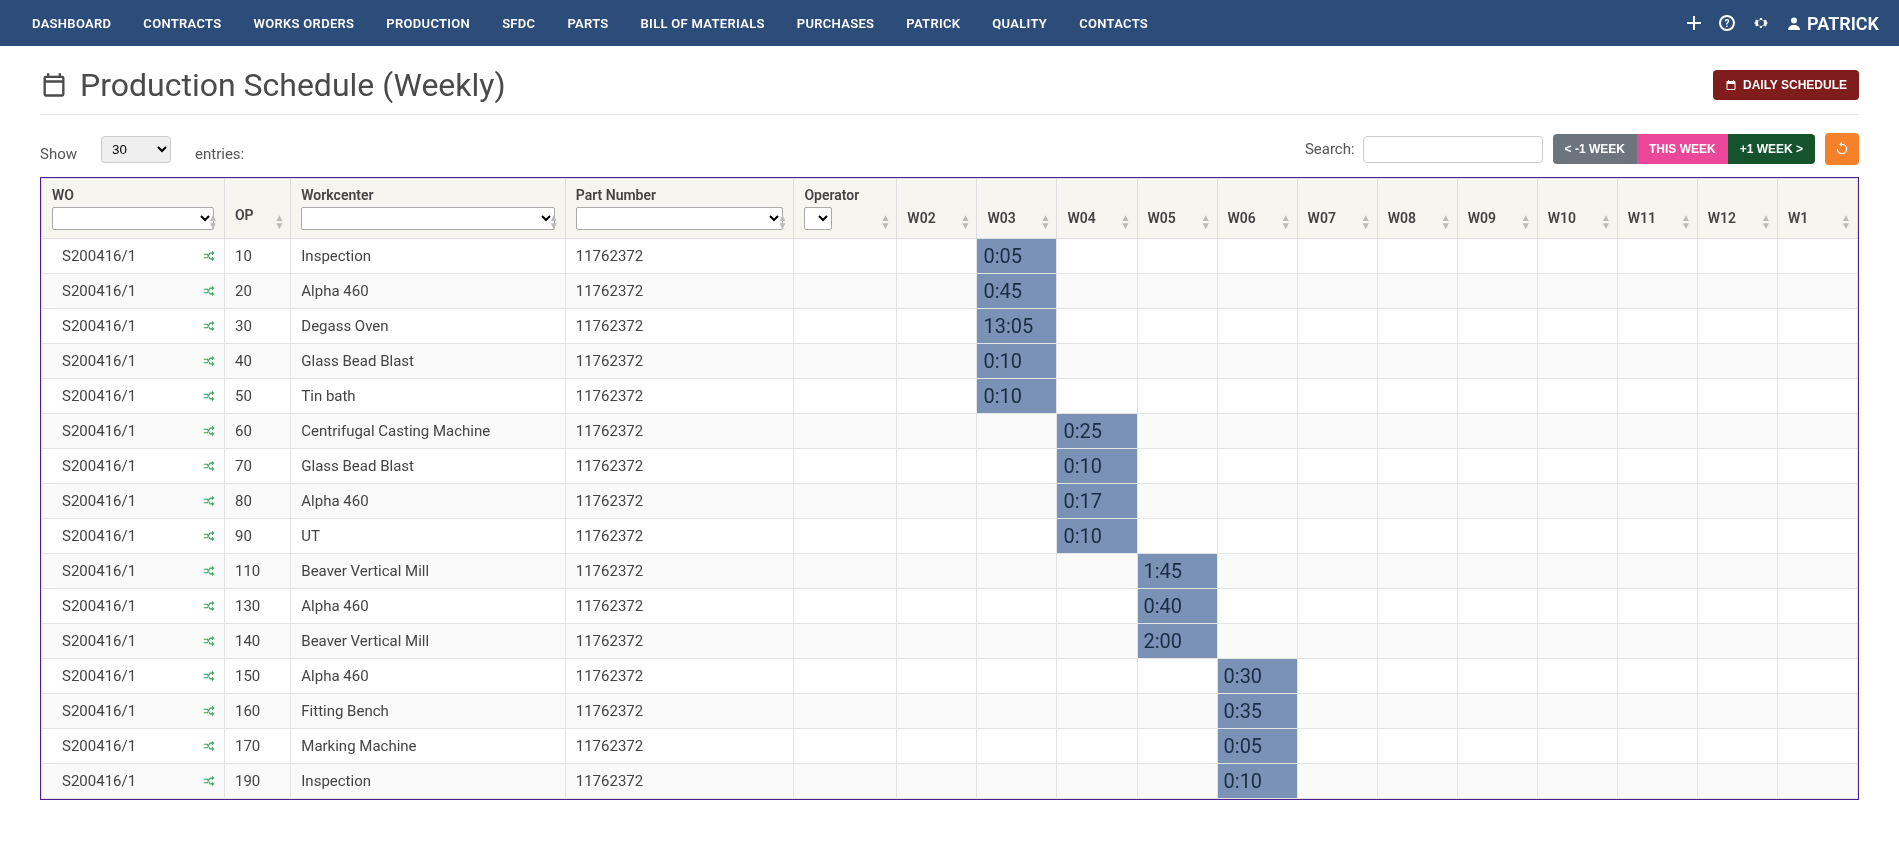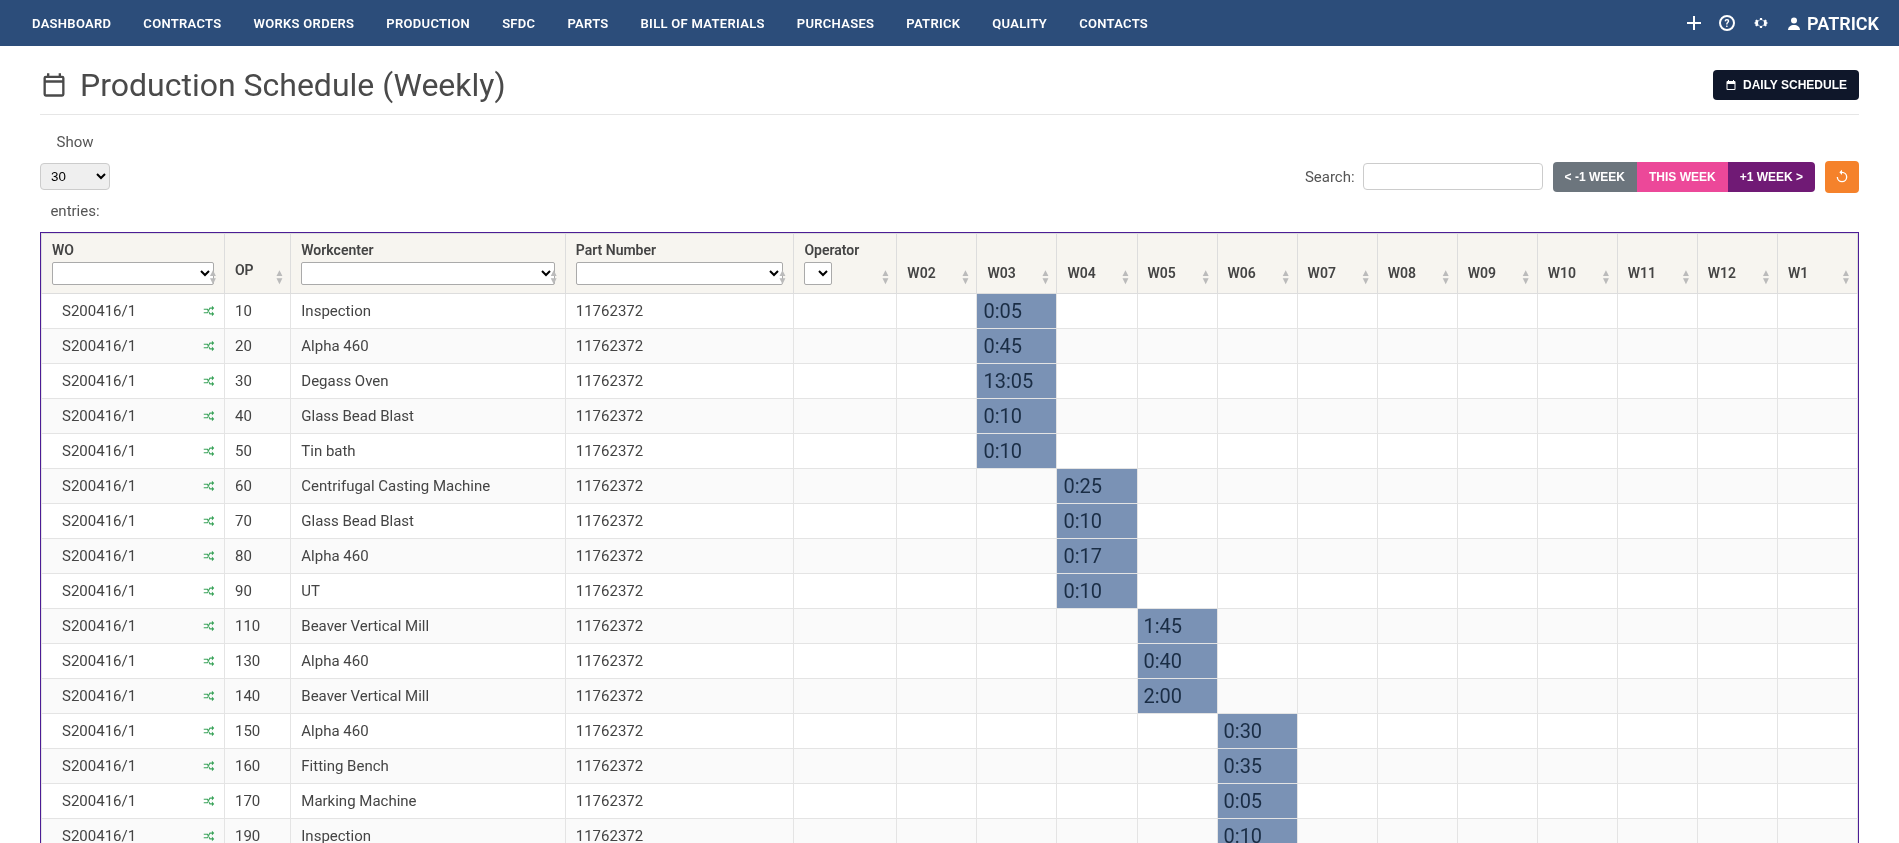--- a/index.html
+++ b/index.html
@@ -12,35 +12,35 @@
 .navbar-right { margin-left: auto; display: flex; align-items: center; gap: 18px; }
 .navbar-right .nav-icon { color: #fff; cursor: pointer; font-size: 16px; }
 .navbar-right .user { color: #fff; font-weight: 600; font-size: 18px; display: flex; align-items: center; gap: 6px; }
 
 
 .page-wrap { padding: 20px 40px; }
 .page-header { display: flex; align-items: center; justify-content: space-between; margin-bottom: 10px; }
 .page-title { font-size: 32px; font-weight: 400; color: #4a4a4a; display: flex; align-items: center; gap: 12px; }
 .page-title .cal-icon { font-size: 26px; color: #4a4a4a; }
 .btn { border: none; cursor: pointer; border-radius: 4px; font-weight: 600; font-size: 12px; padding: 8px 12px; display: inline-flex; align-items: center; gap: 6px; }
-.btn-primary { background: #0f172a; color: #fff; }
+.btn-primary { background: #7f1d1d; color: #fff; }
 .hr { border: none; border-top: 1px solid #e6e6e6; margin: 6px 0 18px 0; }
 
 
 .controls { display: flex; align-items: center; justify-content: space-between; margin-bottom: 12px; flex-wrap: wrap; gap: 10px; }
-.controls-left { display: flex; align-items: center; gap: 12px; font-size: 15px; color: #555; flex-direction: column; }
+.controls-left { display: flex; align-items: flex-end; gap: 24px; font-size: 15px; color: #555; }
 .controls-left select { padding: 4px 6px; border: 1px solid #ccc; border-radius: 4px; min-width: 70px; }
 .controls-right { display: flex; align-items: center; gap: 10px; }
 .search-wrap { display: flex; align-items: center; gap: 8px; font-size: 15px; color: #555; }
 .search-wrap input { border: 1px solid #ccc; border-radius: 4px; padding: 5px 8px; width: 180px; }
 .week-nav { display: flex; }
 .week-nav button { border: none; padding: 8px 12px; font-size: 12px; font-weight: 600; cursor: pointer; }
 .week-nav .wk-prev { background: #6c757d; color: #ffffff; border-radius: 4px 0 0 4px; }
 .week-nav .wk-this { background: #ec4899; color: #fff; }
-.week-nav .wk-next { background: #701a75; color: #fff; border-radius: 0 4px 4px 0; }
+.week-nav .wk-next { background: #14532d; color: #fff; border-radius: 0 4px 4px 0; }
 .btn-refresh { background: #f5822b; color: #fff; border: none; border-radius: 4px; width: 34px; height: 32px; cursor: pointer; display: inline-flex; align-items: center; justify-content: center; }
 
 
 .table-wrap { overflow-x: auto; border: 1px solid #4c1d95; }
 table { border-collapse: collapse; width: 100%; min-width: 1500px; }
 thead th { background: #f7f5f0; border: 1px solid #ddd; padding: 8px 10px; text-align: left; font-weight: 600; font-size: 14px; color: #444; vertical-align: top; position: relative; }
 thead th .th-label { display: block; margin-bottom: 4px; }
 thead th select { width: 100%; border: 1px solid #aaa; border-radius: 2px; padding: 2px 4px; background: #fff; }
 thead th.narrow select { width: 28px; }
 thead th .sort-icons { position: absolute; right: 6px; bottom: 8px; font-size: 10px; color: #bbb; line-height: 8px; display: flex; flex-direction: column; }

